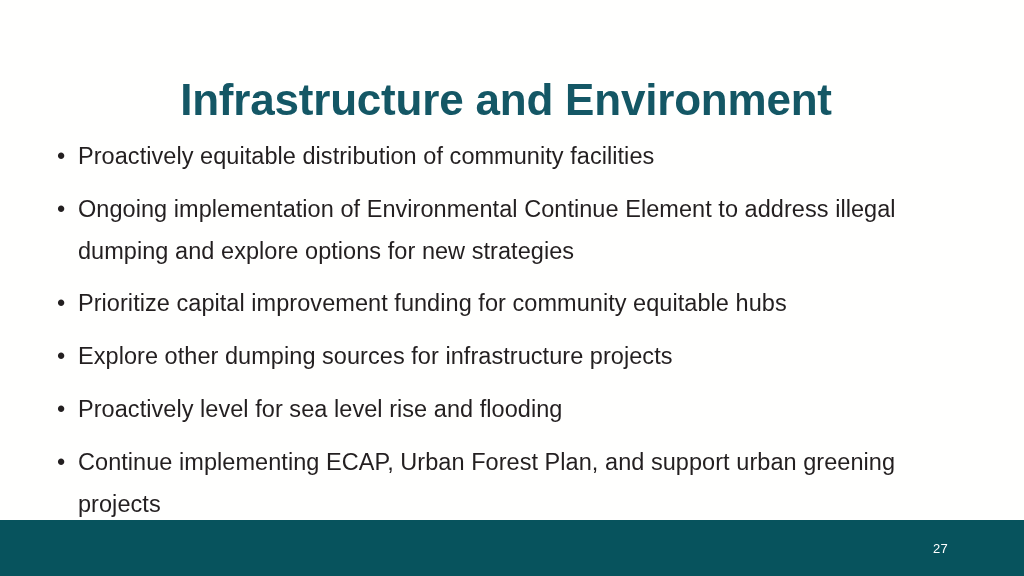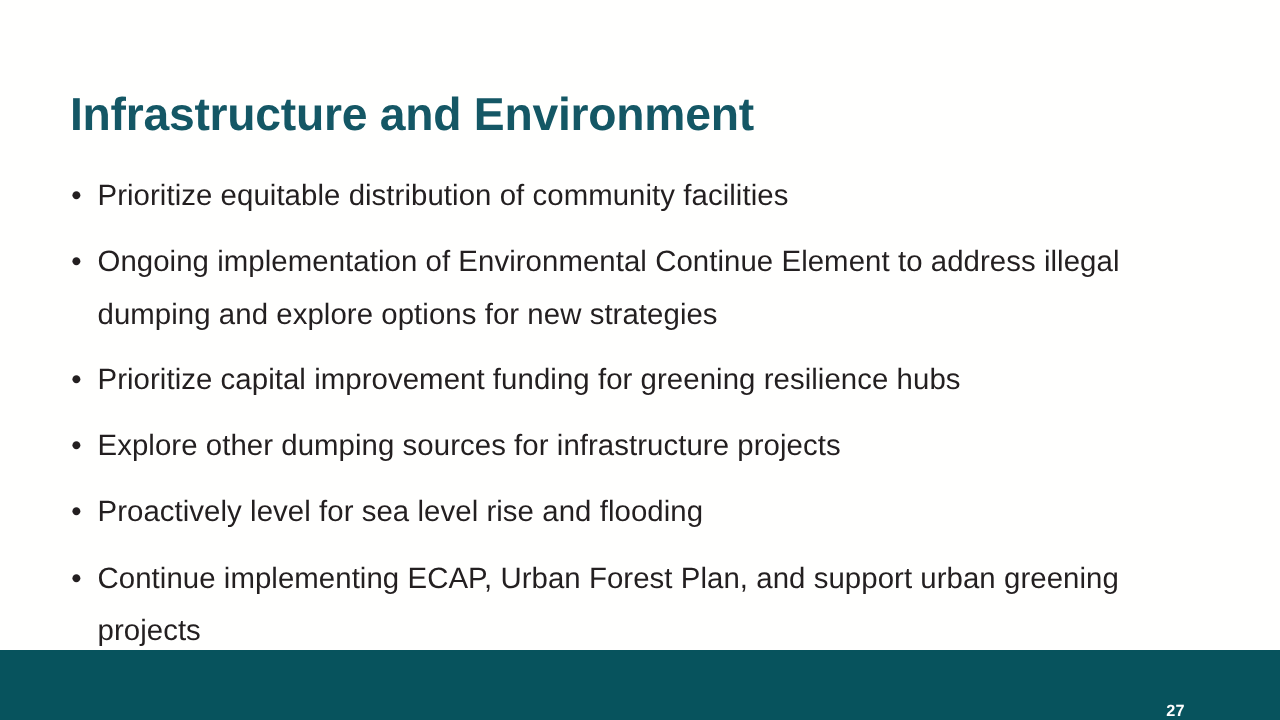--- a/index.html
+++ b/index.html
@@ -13,26 +13,27 @@
     height: 576px;
     background: #fffffe;
     overflow: hidden;
     font-family: "Liberation Sans", "DejaVu Sans", sans-serif;
   }
   .slide-title {
     position: absolute;
     left: 56px;
     top: 46px;
     width: 900px;
-    font-size: 37px;
+    font-size: 44px;
     font-weight: bold;
     letter-spacing: -0.2px;
     color: #145765;
     line-height: 1.12;
     white-space: nowrap;
+    text-align: center;
   }
   .body-list {
     position: absolute;
     left: 56px;
     top: 136px;
     width: 900px;
     list-style: none;
     margin: 0;
     padding: 0;
   }
@@ -66,45 +67,44 @@
     bottom: 0;
     height: 56px;
     background: #07535d;
   }
   .page-number {
     position: absolute;
     right: 76px;
     top: 50%;
     transform: translateY(-50%);
     font-size: 13px;
-    font-weight: bold;
+    font-weight: normal;
     color: #ffffff;
     letter-spacing: 0.3px;
-    margin-top: 20px;
   }
 </style>
 </head>
 <body>
 
 <div class="slide">
 
   <h1 class="slide-title">Infrastructure and Environment</h1>
 
   <ul class="body-list">
     <li class="bullet-item">
       <span class="bullet-marker">•</span>
-      <span class="bullet-text">Prioritize equitable distribution of community facilities</span>
+      <span class="bullet-text">Proactively equitable distribution of community facilities</span>
     </li>
     <li class="bullet-item">
       <span class="bullet-marker">•</span>
       <span class="bullet-text">Ongoing implementation of Environmental Continue Element to address illegal dumping and explore options for new strategies</span>
     </li>
     <li class="bullet-item">
       <span class="bullet-marker">•</span>
-      <span class="bullet-text">Prioritize capital improvement funding for greening resilience hubs</span>
+      <span class="bullet-text">Prioritize capital improvement funding for community equitable hubs</span>
     </li>
     <li class="bullet-item">
       <span class="bullet-marker">•</span>
       <span class="bullet-text">Explore other dumping sources for infrastructure projects</span>
     </li>
     <li class="bullet-item">
       <span class="bullet-marker">•</span>
       <span class="bullet-text">Proactively level for sea level rise and flooding</span>
     </li>
     <li class="bullet-item">

